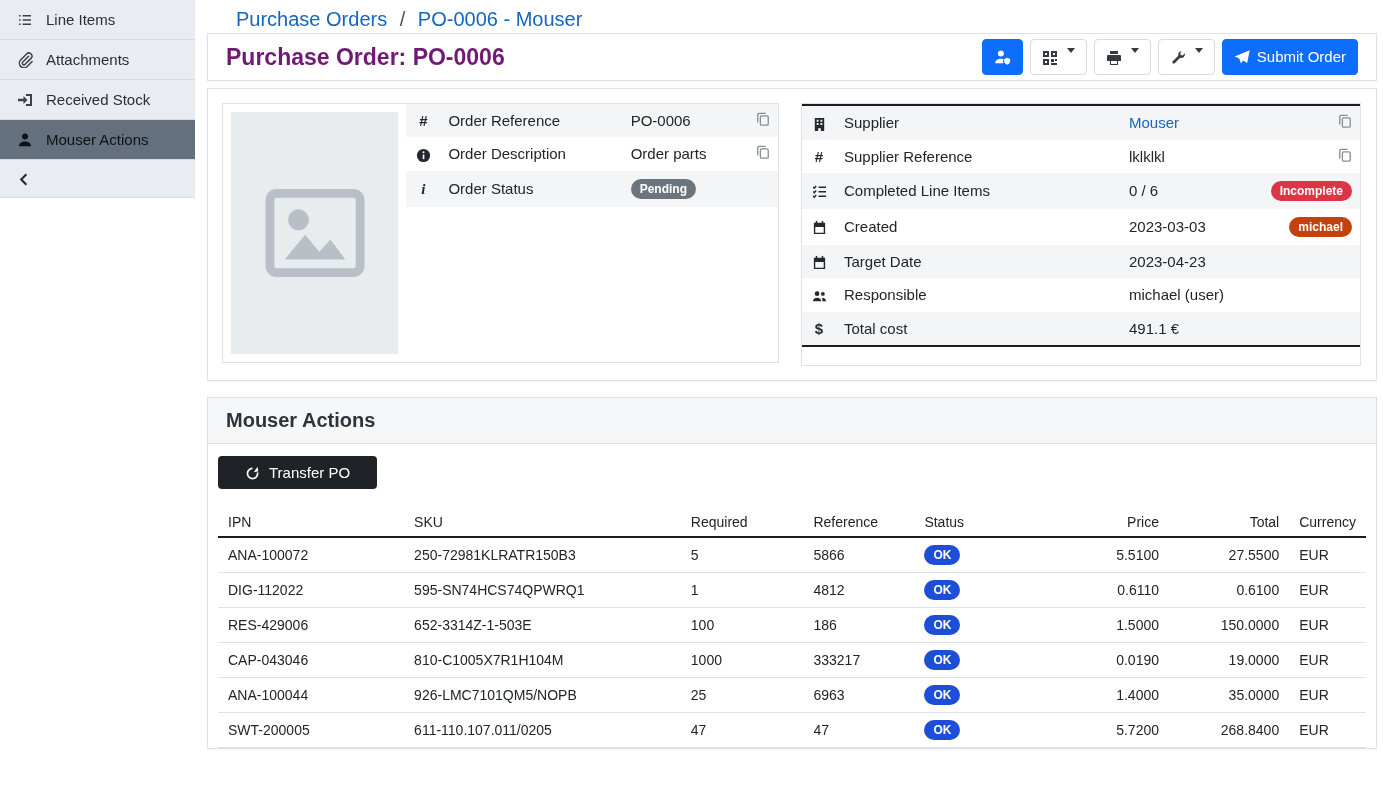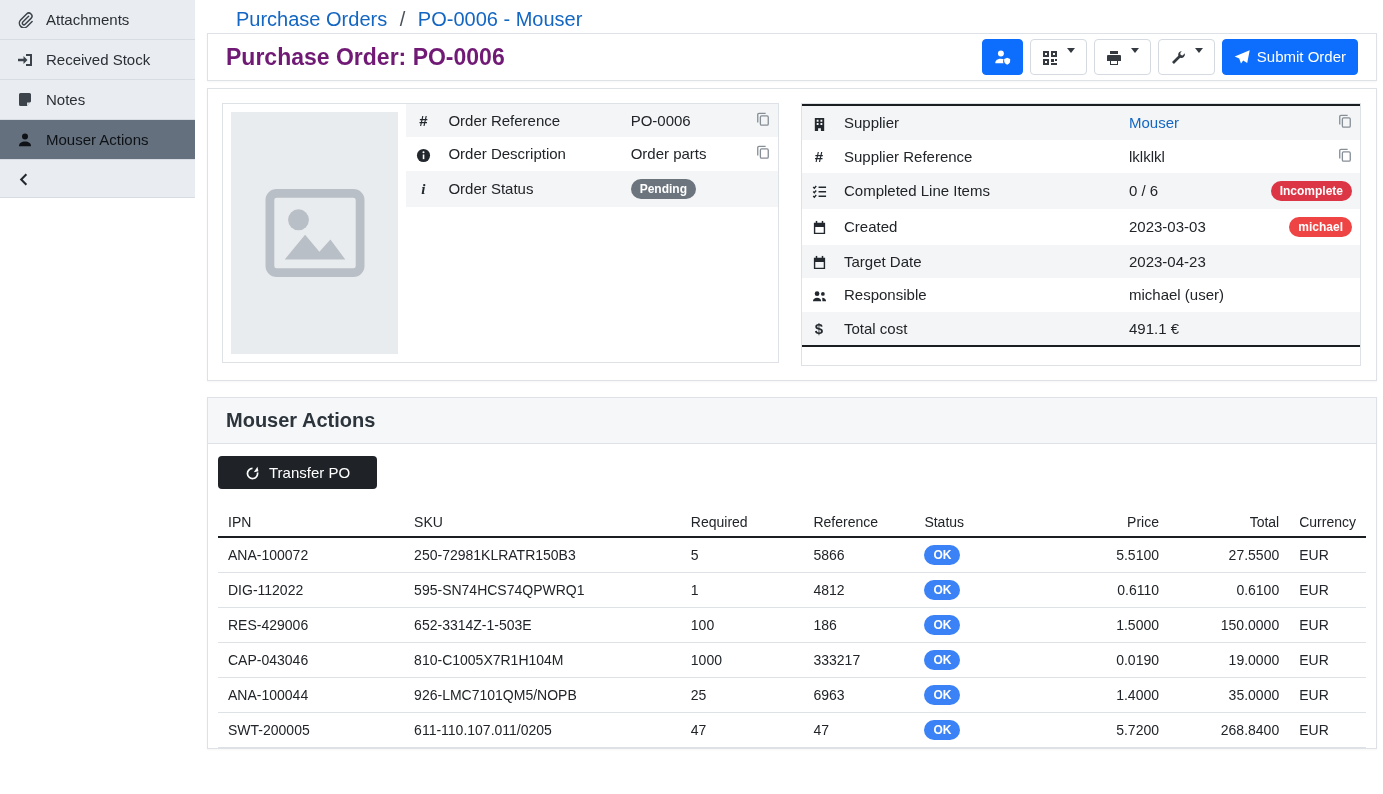--- a/index.html
+++ b/index.html
@@ -78,22 +78,22 @@
   .right-card .label-col { width:285px; }
   .right-slot { text-align:right; padding-right:10px; }
   a.value-link { color:#1366c2; text-decoration:none; cursor:pointer; }
   
   .badge {
     display:inline-block; border-radius:10px; padding:3px 9px;
     font-size:12px; font-weight:700; color:#fff; line-height:14px;
   }
   .badge-gray  { background:#6c757d; }
   .badge-red   { background:#dc3545; }
-  .badge-black { background:#ef4444; }
-  .badge-green { background:#3b82f6; }
+  .badge-black { background:#c2410c; }
+  .badge-green { background:#1d4ed8; }
   
   .mouser-panel { margin-top:16px; }
   .panel-header {
     background:#f6f7f8; border-bottom:1px solid #dee2e6;
     padding:11px 18px; font-size:20px; font-weight:600; color:#2c343c;
   }
   .panel-body { padding:12px 10px 0 10px; }
   .btn-dark {
     display:inline-flex; align-items:center; gap:9px;
     background:#1f2327; color:#fff; border:none; border-radius:4px;
@@ -112,41 +112,40 @@
   .mouser-table th.num, .mouser-table td.num { text-align:right; }
   .icon { display:inline-block; vertical-align:middle; }
 </style>
 </head>
 <body>
 
 <div class="sidebar">
   <div class="sidebar-item">
     <span class="sicon">
       <svg class="icon" width="16" height="16" viewBox="0 0 16 16">
+          <path fill="currentColor" d="M2 3h1.6v1.6H2zM5.6 3H14v1.6H5.6zM2 7.2h1.6v1.6H2zM5.6 7.2H14v1.6H5.6zM2 11.4h1.6v1.6H2zM5.6 11.4H14v1.6H5.6z"></path>
+        </svg>
+    </span>
+    <span>Line Items</span>
+  </div>
+  <div class="sidebar-item">
+    <span class="sicon">
+      <svg class="icon" width="16" height="16" viewBox="0 0 16 16">
           <path fill="none" stroke="currentColor" stroke-width="1.5" stroke-linecap="round" d="M11.6 4.3L5.8 10a1.6 1.6 0 0 0 2.3 2.3l5.9-5.9a3.1 3.1 0 0 0-4.4-4.4l-6 6a4.6 4.6 0 0 0 6.5 6.5l5-5"></path>
         </svg>
     </span>
     <span>Attachments</span>
   </div>
   <div class="sidebar-item">
     <span class="sicon">
       <svg class="icon" width="16" height="16" viewBox="0 0 16 16">
           <path fill="currentColor" d="M6.5 4l4 4-4 4V9.2H1V6.8h5.5zM9 2h6v12H9v-2h4V4H9z"></path>
         </svg>
     </span>
     <span>Received Stock</span>
-  </div>
-  <div class="sidebar-item">
-    <span class="sicon">
-      <svg class="icon" width="16" height="16" viewBox="0 0 16 16">
-          <path fill="currentColor" d="M3.5 1h9A1.5 1.5 0 0 1 14 2.5v7L10 14H3.5A1.5 1.5 0 0 1 2 12.5v-10A1.5 1.5 0 0 1 3.5 1z"></path>
-          <path fill="#e9edf2" d="M10 14v-3.5h3.6z" opacity="0.9"></path>
-        </svg>
-    </span>
-    <span>Notes</span>
   </div>
   <div class="sidebar-item active">
     <span class="sicon">
       <svg class="icon" width="16" height="16" viewBox="0 0 16 16">
           <circle cx="8" cy="4.6" r="3" fill="currentColor"></circle>
           <path fill="currentColor" d="M2 14.2c0-3.1 2.7-4.6 6-4.6s6 1.5 6 4.6z"></path>
         </svg>
     </span>
     <span>Mouser Actions</span>
   </div>

